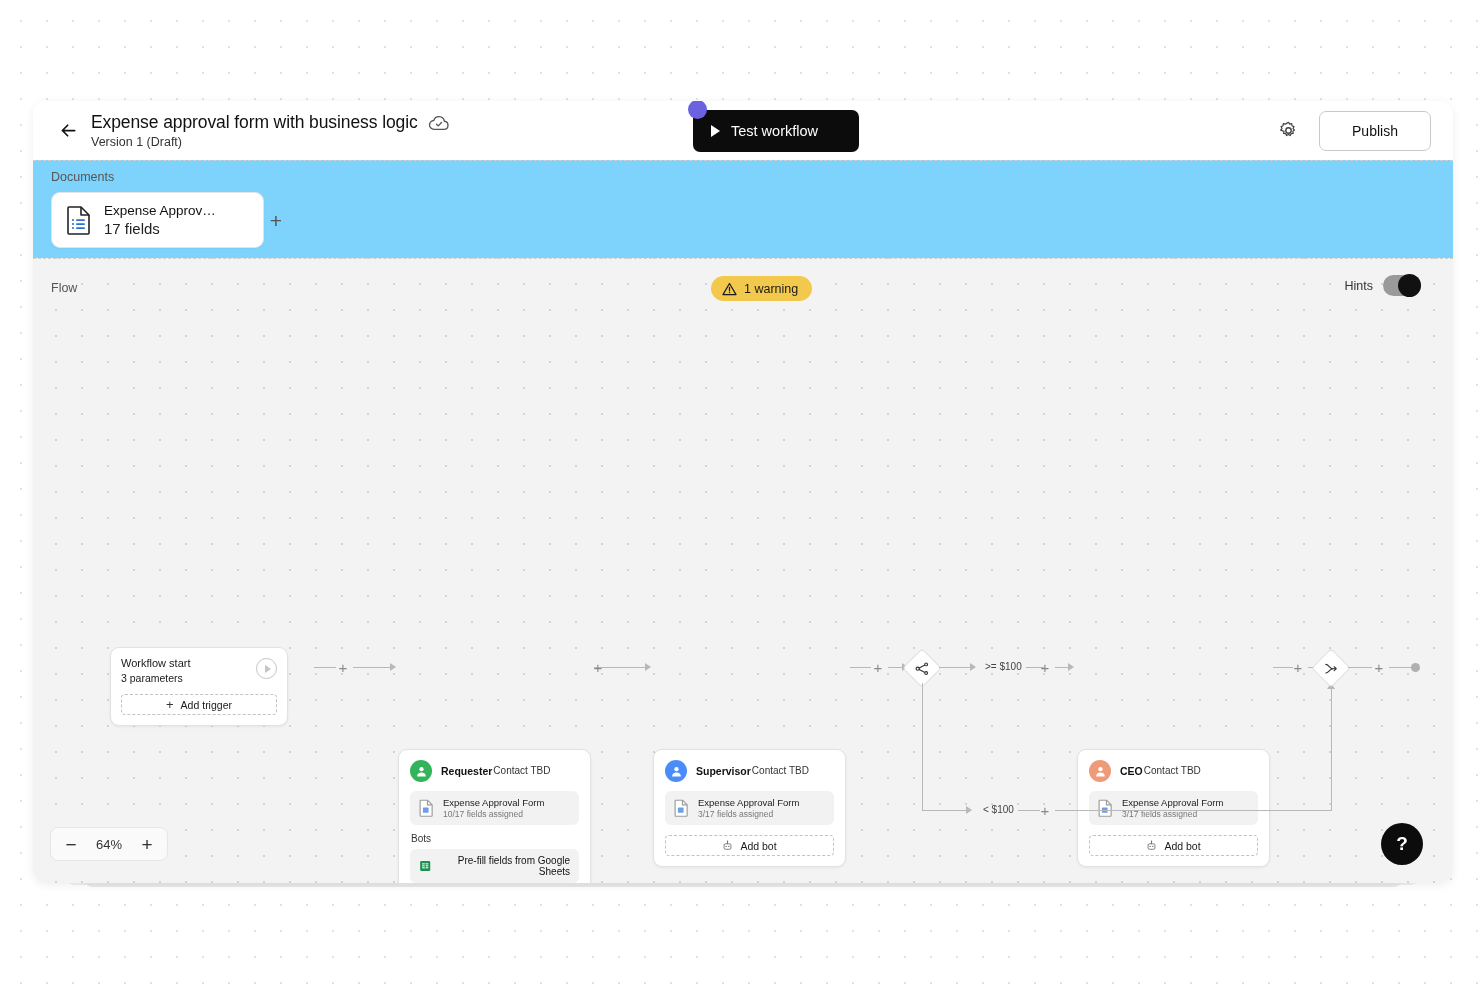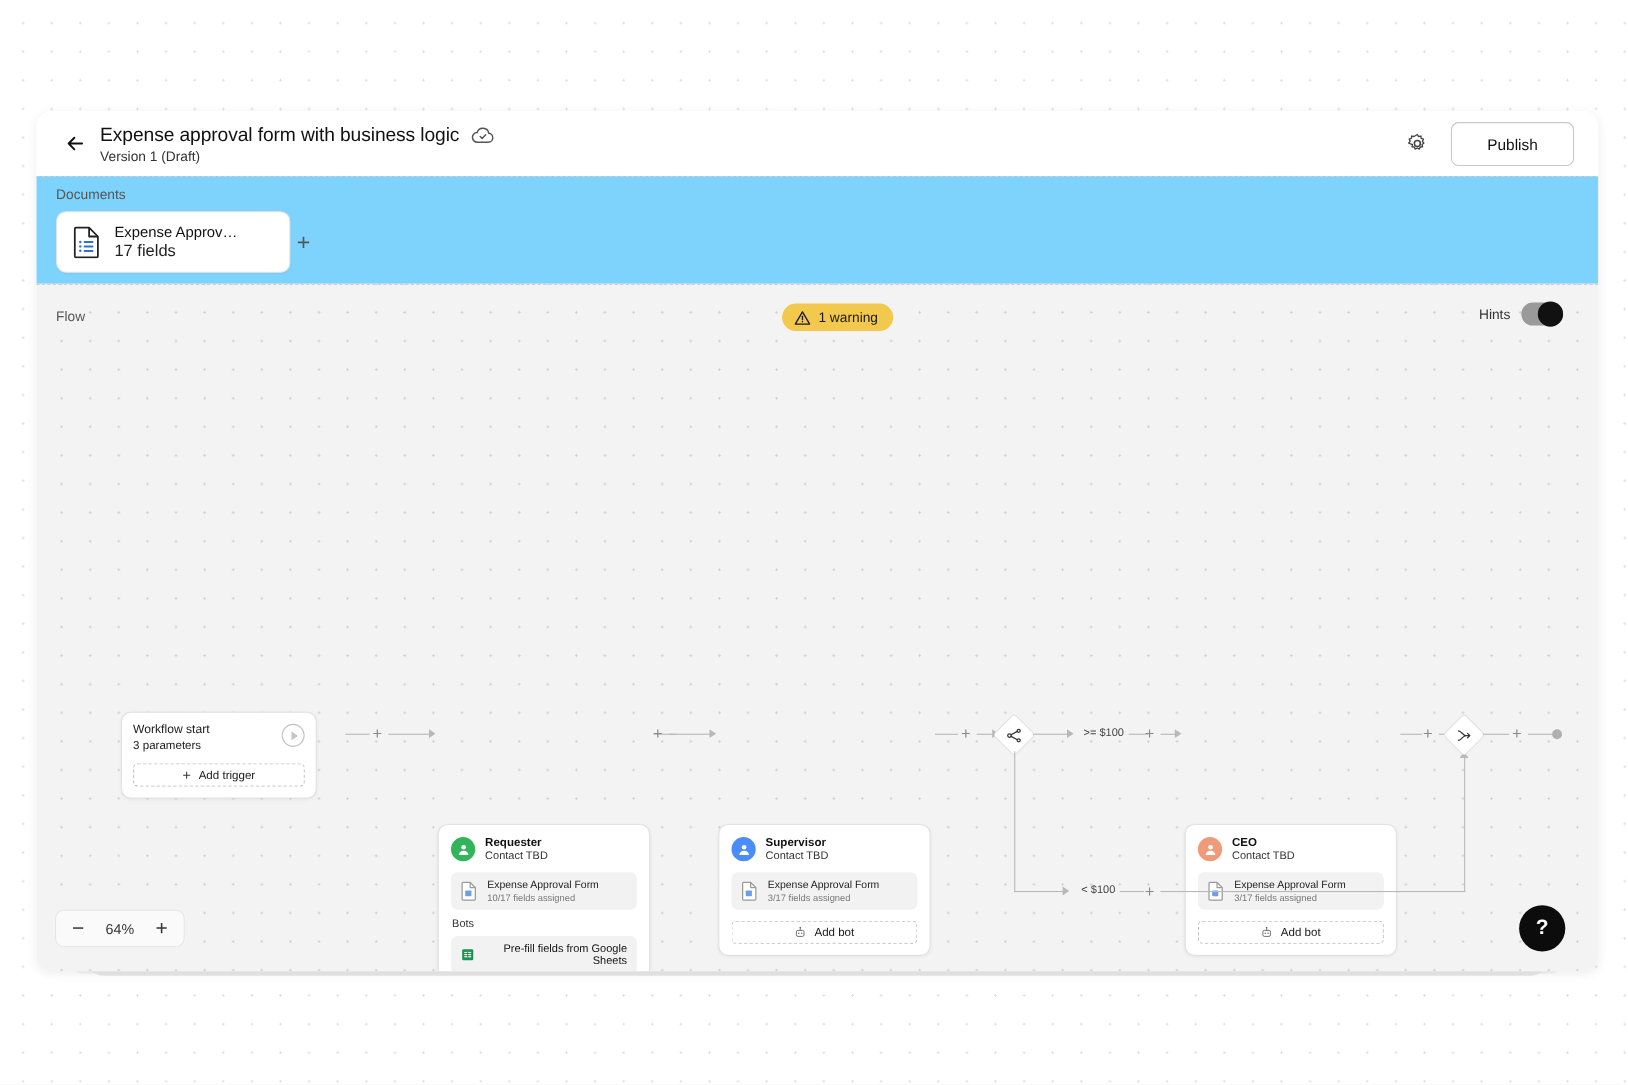--- a/index.html
+++ b/index.html
@@ -273,21 +273,21 @@
     padding: 10px 11px 9px 11px;
   }
   .avatar {
     width: 22px; height: 22px; border-radius: 50%;
     display: flex; align-items: center; justify-content: center;
     flex: none;
   }
   .avatar.green { background: #34b45a; }
   .avatar.blue { background: #4b8df8; }
   .avatar.orange { background: #ef9a78; }
-  .actor-text { display: flex; flex-direction: column; gap: 1px; }
+  .actor-text { display: flex; gap: 1px; }
   .actor-name { font-size: 10.5px; font-weight: bold; color: #111; }
   .actor-sub { font-size: 10px; color: #333; }
 
   .node-body { padding: 0 11px 10px 11px; }
   .chip {
     background: #f2f2f2;
     border-radius: 6px;
     padding: 6px 9px;
     display: flex; align-items: center; gap: 9px;
     cursor: pointer;
@@ -370,20 +370,27 @@
         <span class="cloud-icon">
           <svg width="22" height="18" viewBox="0 0 24 20" fill="none">
             <path d="M6.5 17h11a4.5 4.5 0 0 0 .4-8.98A6 6 0 0 0 6.2 7.2 4.4 4.4 0 0 0 6.5 17z" stroke="#555" stroke-width="1.5" stroke-linejoin="round"></path>
             <path d="M9.3 11.3l1.9 1.9 3.6-3.8" stroke="#555" stroke-width="1.5" stroke-linecap="round" stroke-linejoin="round"></path>
           </svg>
         </span>
       </div>
       <div class="version-line">Version 1 (Draft)</div>
     </div>
 
+    <div class="test-workflow-wrap">
+      <div class="cursor-dot"></div>
+      <div class="test-workflow">
+        <span class="play-tri"></span>
+        <span>Test workflow</span>
+      </div>
+    </div>
 
     <div class="header-right">
       <div class="gear-btn">
         <svg width="21" height="21" viewBox="0 0 24 24" fill="none">
           <circle cx="12" cy="12" r="3.1" stroke="#444" stroke-width="1.6"></circle>
           <path d="M12 2.6l1.3 2.1 2.4-.5.3 2.4 2.3.9-1.1 2.2 1.6 1.8-1.9 1.5.5 2.4-2.4.2-1 2.2-2.1-1.2-2.1 1.2-1-2.2-2.4-.2.5-2.4L3 11.5l1.6-1.8L3.5 7.5l2.3-.9.3-2.4 2.4.5L12 2.6z" stroke="#444" stroke-width="1.4" stroke-linejoin="round"></path>
         </svg>
       </div>
       <div class="publish-btn">
         <span>Publish</span>

